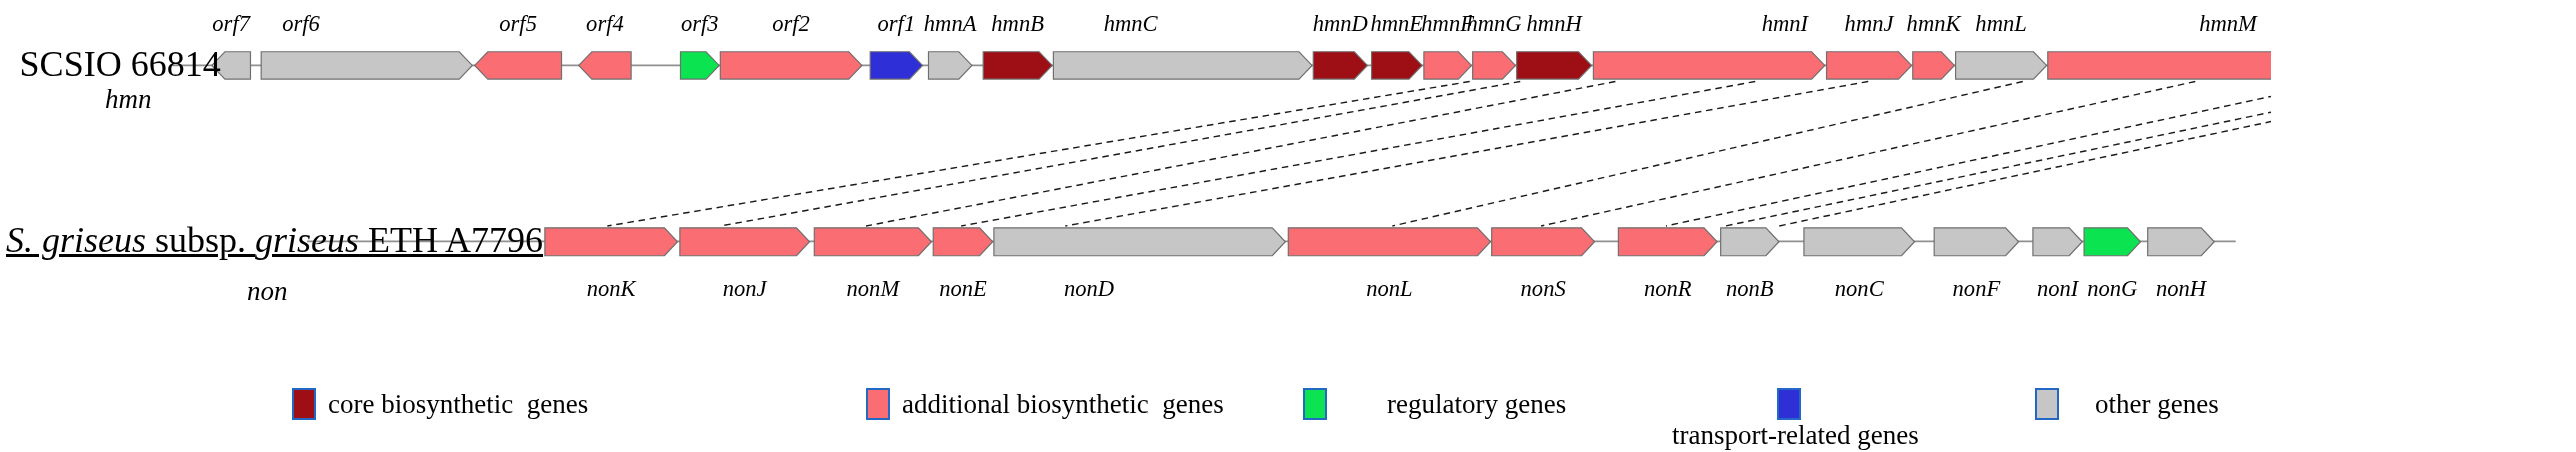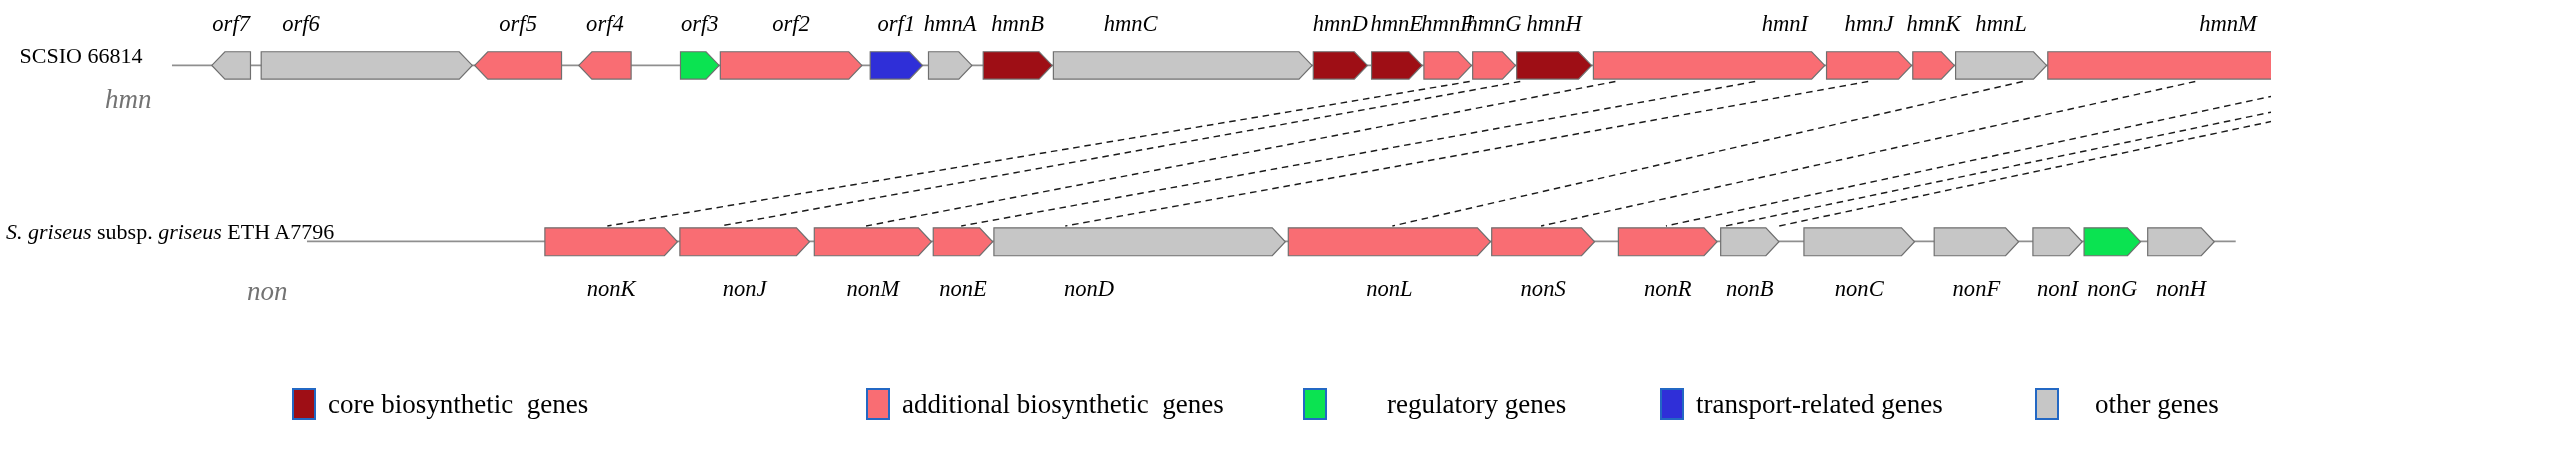--- a/index.html
+++ b/index.html
@@ -3,27 +3,27 @@
 <meta charset="utf-8">
 <style>
   html,body{margin:0;padding:0;background:#ffffff;}
   #figure-root{position:relative;width:2271px;height:452px;background:#ffffff;overflow:hidden;
     font-family:"Liberation Serif","DejaVu Serif",serif;}
   #gene-svg{position:absolute;left:0;top:0;}
   .baseline{stroke:#8f8f8f;stroke-width:3;}
   .homology-link{stroke:#1a1a1a;stroke-width:2.4;stroke-dasharray:11 8;fill:none;}
   .gene-label{font-family:"Liberation Serif","DejaVu Serif",serif;font-style:italic;
     font-size:38px;text-anchor:middle;fill:#000;}
-  .cluster-title{position:absolute;font-size:22px;color:#000;white-space:nowrap;}
-  .cluster-subtitle{position:absolute;font-size:27px;font-style:italic;color:#737373;white-space:nowrap;}
+  .cluster-title{position:absolute;font-size:36px;color:#000;white-space:nowrap;}
+  .cluster-subtitle{position:absolute;font-size:27px;font-style:italic;color:#000000;white-space:nowrap;}
   .it{font-style:italic;}
   .legend-item{position:absolute;top:388px;display:flex;align-items:center;}
   .legend-swatch{display:inline-block;width:24px;height:32px;border:2.4px solid #2368c4;box-sizing:border-box;}
   .legend-label{font-size:27px;color:#000;margin-left:12px;white-space:pre;}
-  .li-1{left:292px;} .li-2{left:866px;} .li-3{left:1303px;gap:48px;} .li-4{left:1660px;} .li-5{left:2035px;gap:24px;}
+  .li-1{left:292px;} .li-2{left:866px;} .li-3{left:1303px;gap:48px;} .li-4{left:1660px;flex-direction:column;} .li-5{left:2035px;gap:24px;}
 </style>
 </head>
 <body>
 
 <div id="figure-root">
 
   <svg id="gene-svg" width="2576" height="452" viewBox="0 0 4329 760">
       <line x1="288" y1="110" x2="4210" y2="110" class="baseline"></line>
       <polygon points="355,110 377,87 420,87 420,133 377,133" fill="#c6c6c6" stroke="#6f6f6f" stroke-width="2"></polygon>
       <text x="387.5" y="52" class="gene-label">orf7</text>
@@ -110,21 +110,21 @@
       <line x1="3935" y1="137" x2="2800" y2="380" class="homology-link"></line>
       <line x1="4065" y1="137" x2="2900" y2="380" class="homology-link"></line>
       <line x1="4135" y1="137" x2="2990" y2="380" class="homology-link"></line>
     </svg>
 
   <div class="cluster-title" style="left:19.6px;top:43px;">
     <span>SCSIO 66814</span>
   </div>
   <div class="cluster-subtitle" style="left:105px;top:84px;">hmn</div>
 
-  <div class="cluster-title" style="left:6px;top:219px;">
+  <div class="cluster-title" style="left:6px;top:219px;text-decoration:underline;">
     <span class="it">S. griseus</span><span> subsp. </span><span class="it">griseus</span><span> ETH A7796</span>
   </div>
   <div class="cluster-subtitle" style="left:247px;top:276px;font-family:Liberation Serif, serif;">non</div>
 
   <div class="legend-item li-1">
     <span class="legend-swatch" style="background: rgb(158, 14, 21); border-color: rgb(35, 104, 196);"></span>
     <span class="legend-label">core biosynthetic  genes</span>
   </div>
   <div class="legend-item li-2">
     <span class="legend-swatch" style="background: rgb(249, 109, 115); border-color: rgb(35, 104, 196);"></span>

